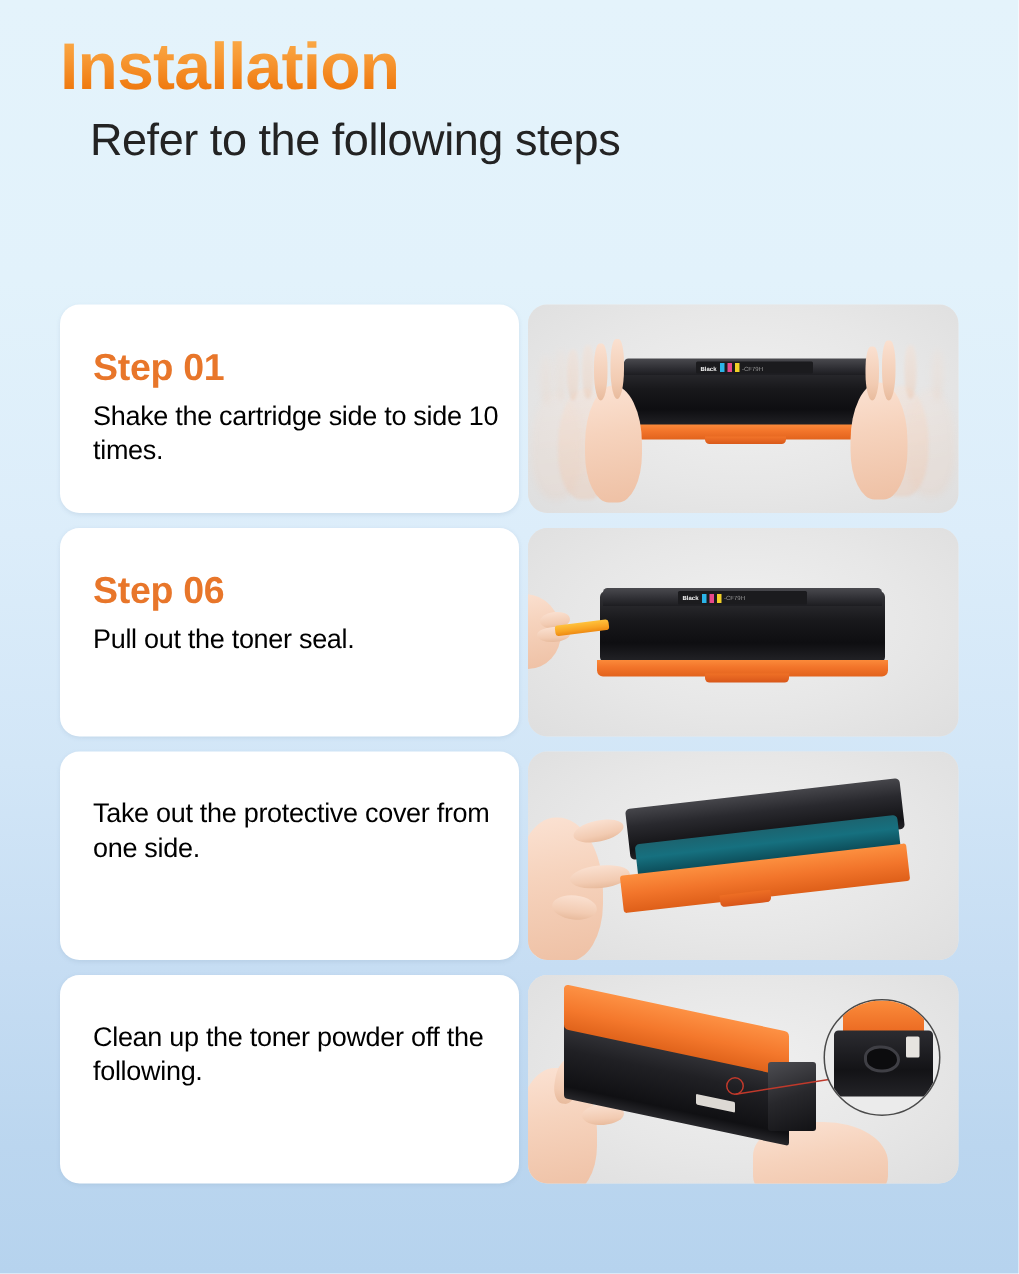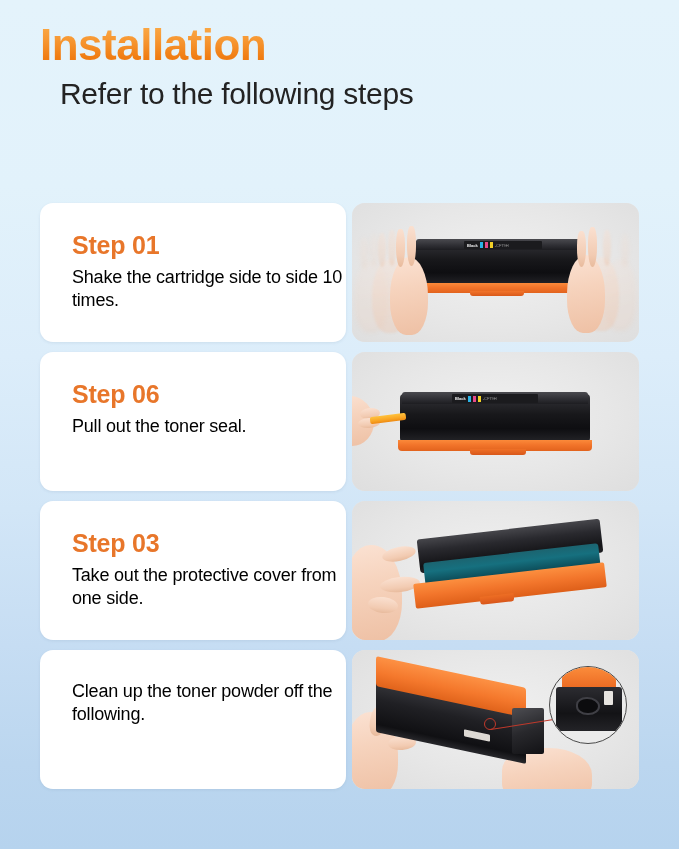--- a/index.html
+++ b/index.html
@@ -68,21 +68,21 @@
     position: relative;
     height: 139px;
     margin-bottom: 10px;
     display: flex;
   }
 
   .step-text-panel {
     width: 306px;
     background: #ffffff;
     border-radius: 13px;
-    padding: 30px 0 0 32px;
+    padding: 30px 0 0 22px;
     box-shadow: 0 1px 3px rgba(120,150,175,0.18);
     position: relative;
     z-index: 2;
   }
 
   .step-title {
     font-size: 25px;
     font-weight: bold;
     color: #e8762a;
     letter-spacing: -0.2px;
@@ -329,21 +329,20 @@
 
         <div class="hand" style="left:-24px;top:44px;width:46px;height:50px;border-radius:40% 55% 50% 45%;"></div>
         <div class="finger" style="left:8px;top:56px;width:20px;height:11px;border-radius:50%;transform:rotate(-6deg);"></div>
         <div class="finger" style="left:6px;top:66px;width:22px;height:10px;border-radius:50%;transform:rotate(-3deg);"></div>
       </div>
     </div>
   </div>
 
   <div class="step-card">
     <div class="step-text-panel">
-      <div class="step-title">Step 03</div>
       <div class="step-desc">Take out the protective cover from one side.</div>
     </div>
     <div class="step-image-panel">
       <div class="photo-bg"></div>
       <div class="scene">
         <div class="s3-black"></div>
         <div class="s3-drum"></div>
         <div class="s3-cover"></div>
         <div class="s3-cover-tab"></div>
 

